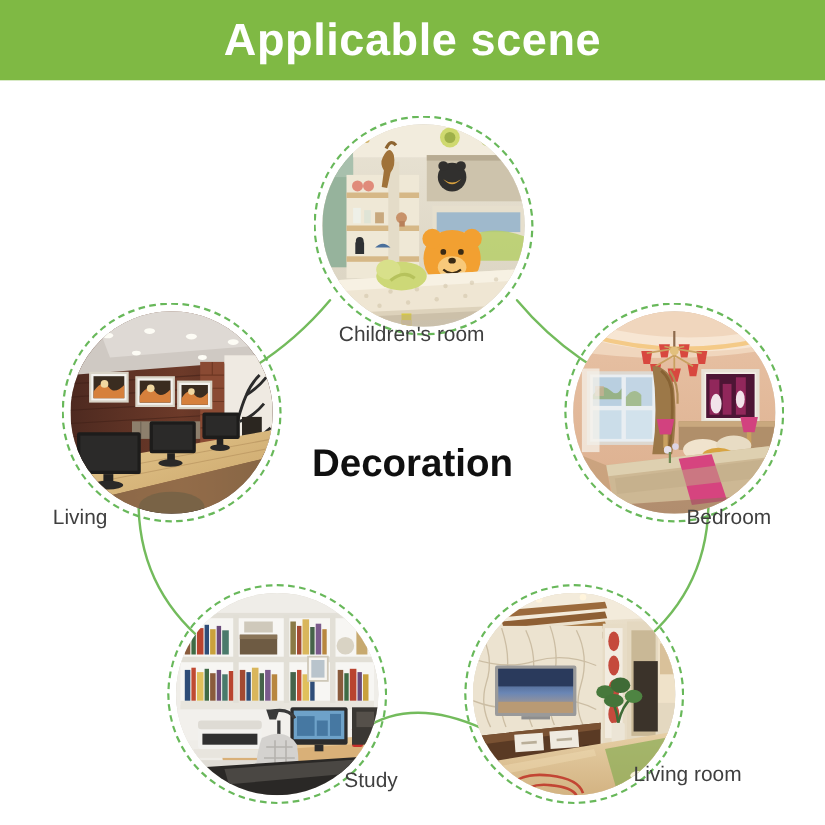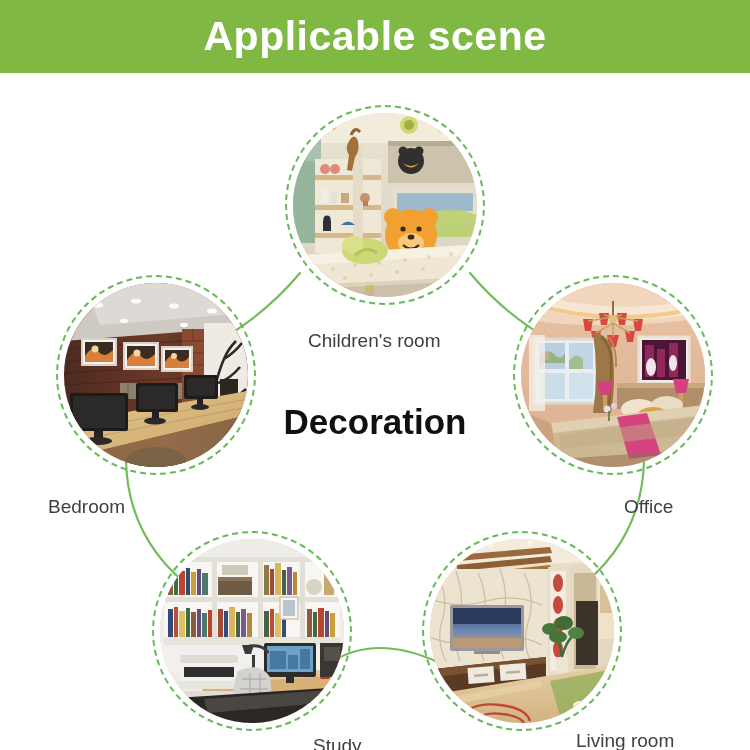--- a/index.html
+++ b/index.html
@@ -110,21 +110,20 @@
     width: 184px;
     height: 184px;
   }
   .scene-caption {
     position: absolute;
     font-size: 19px;
     color: #3f3f3f;
     font-family: "Liberation Sans", sans-serif;
     white-space: nowrap;
     line-height: 1;
-    margin-top: 36px;
   }
 
   
   #node-children  { left: 285px; top: 32px; }
   #cap-children   { left: 308px; top: 222px; }
 
   #node-office    { left: 56px;  top: 202px; }
   #cap-office     { left: 48px;  top: 388px; }
 
   #node-bedroom   { left: 513px; top: 202px; }
@@ -369,21 +368,21 @@
             <ellipse cx="136" cy="124" rx="9" ry="3" fill="#2a2928"></ellipse>
           </g>
 
           <ellipse cx="92" cy="178" rx="30" ry="14" fill="#232220"></ellipse>
           <ellipse cx="24" cy="182" rx="24" ry="12" fill="#2a2826"></ellipse>
 
           <path d="M0 176 L184 132 L184 184 L0 184 Z" fill="#a8875b" opacity="0.65"></path>
         </svg>
       </div>
     </div>
-    <div class="scene-caption" id="cap-office">Bedroom</div>
+    <div class="scene-caption" id="cap-office">Living</div>
 
     <div class="scene-node" id="node-bedroom">
       <div class="scene-ring"></div>
       <div class="scene-photo">
         <svg viewBox="0 0 184 184" preserveAspectRatio="xMidYMid slice">
           <defs>
             <linearGradient id="bdWall" x1="0" y1="0" x2="0" y2="1">
               <stop offset="0%" stop-color="#e8c3a6"></stop>
                 <stop offset="100%" stop-color="#dcae8d"></stop>
             </linearGradient>
@@ -462,21 +461,21 @@
           <circle cx="86" cy="126" r="3.5" fill="#e6e0ea"></circle>
           <circle cx="93" cy="123" r="3" fill="#dcd3e2"></circle>
           <path d="M88 128 l0 10" stroke="#6f8a52" stroke-width="2"></path>
 
           <path d="M38 176 L184 166 L184 184 L40 184 Z" fill="#8e7356" opacity="0.55"></path>
 
           <path d="M0 128 L30 140 L38 184 L0 184 Z" fill="#c29d76" opacity="0.7"></path>
         </svg>
       </div>
     </div>
-    <div class="scene-caption" id="cap-bedroom">Office</div>
+    <div class="scene-caption" id="cap-bedroom">Bedroom</div>
 
     <div class="scene-node" id="node-study">
       <div class="scene-ring"></div>
       <div class="scene-photo">
         <svg viewBox="0 0 184 184" preserveAspectRatio="xMidYMid slice">
           <rect x="0" y="0" width="184" height="184" fill="#efede8"></rect>
 
           <rect x="4" y="18" width="176" height="84" fill="#f7f6f3"></rect>
           <rect x="4" y="18" width="176" height="5" fill="#e3e0d8"></rect>
           <rect x="4" y="98" width="176" height="8" fill="#e8e5dd"></rect>

